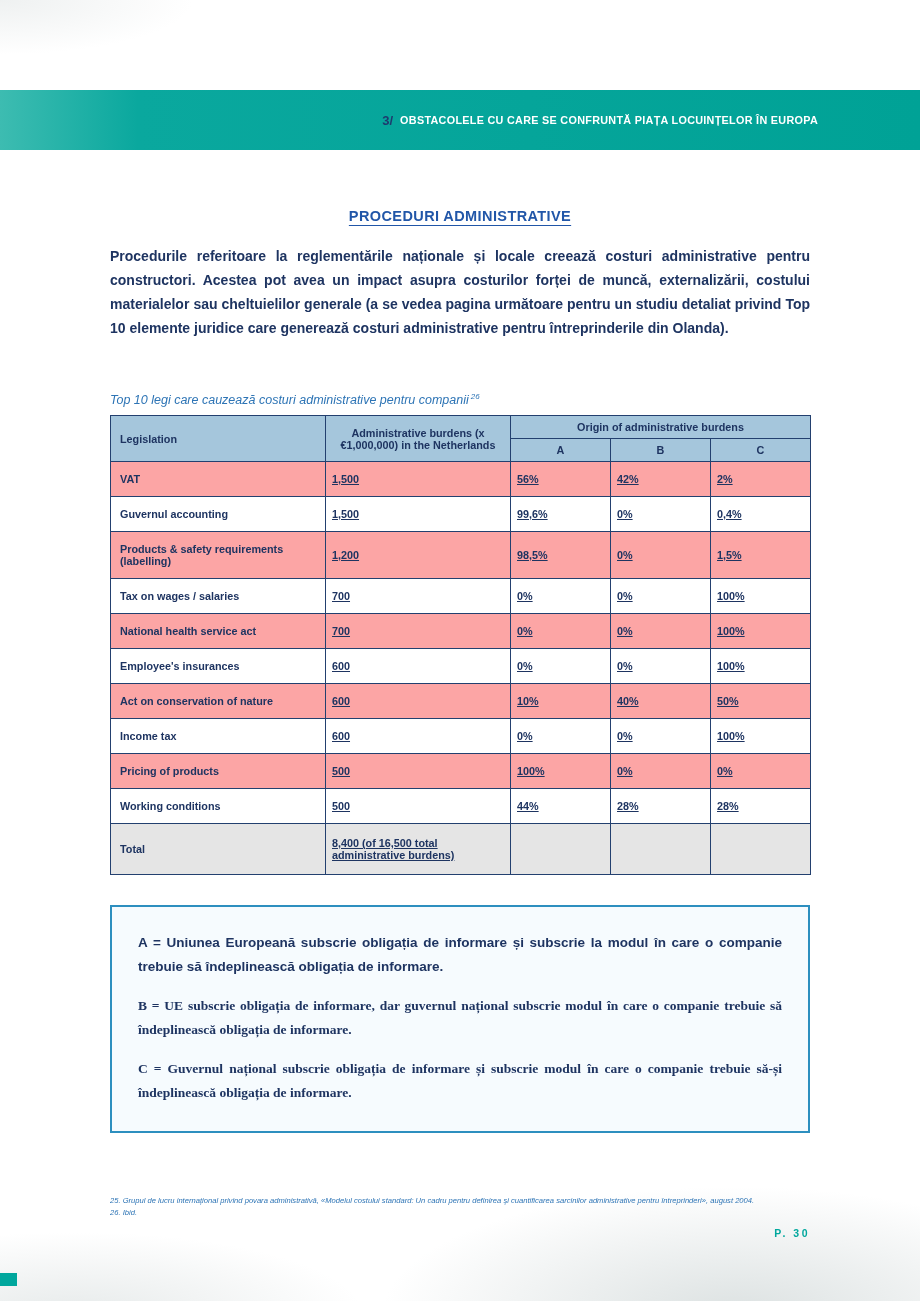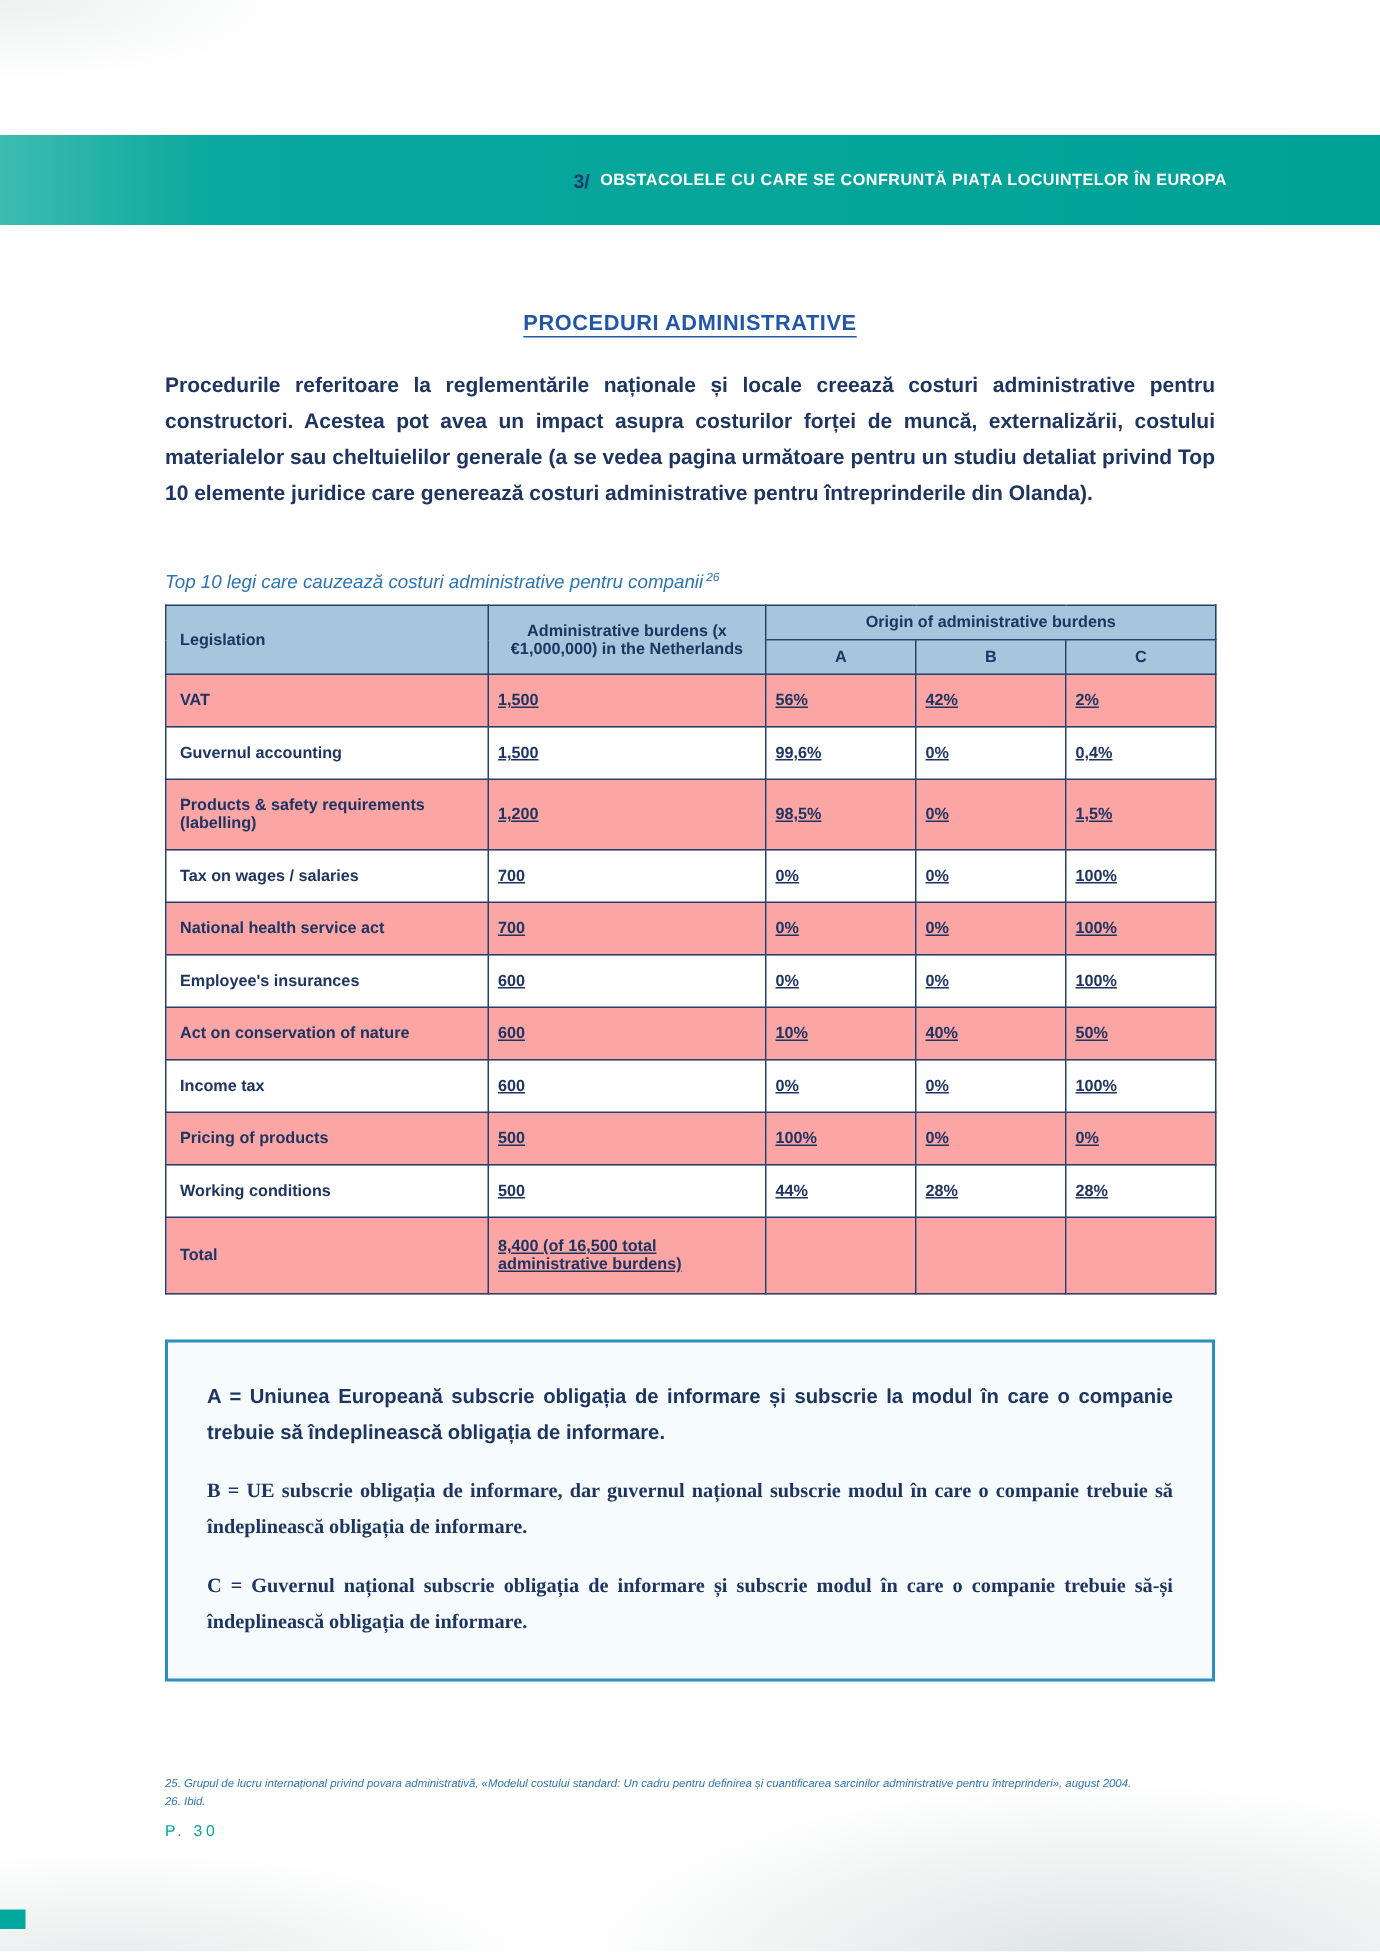--- a/index.html
+++ b/index.html
@@ -29,47 +29,47 @@
   .section-title {
     margin-top:58px; color:#2156a8; font-size:14.5px; font-weight:bold;
     letter-spacing:0.4px; text-decoration:underline; text-underline-offset:4px;text-align:center;
   }
 
   .intro {
     margin-top:20px; color:#1e3461; font-weight:bold; font-size:14px;
     line-height:24px; text-align:justify;
   }
 
-  .caption { margin-top:40px; color:#2d74b5; font-style:italic; font-size:12.5px; }
+  .caption { margin-top:52px; color:#2d74b5; font-style:italic; font-size:12.5px; }
   .caption sup { font-size:8px; margin-left:2px; }
 
   table { margin-top:8px; width:700px; border-collapse:collapse; table-layout:fixed; background:#fff; }
   th, td { border:1px solid #23406f; color:#1e3461; font-weight:bold; }
   th { background:#a5c6dc; font-size:10.8px; padding:5px 6px; text-align:center; vertical-align:middle; }
   th.col-leg { text-align:left; padding-left:9px; }
   td { font-size:10.8px; vertical-align:middle; }
   td.cell-leg { text-align:left; padding:11px 9px; }
   td.cell-num { padding:11px 6px;text-decoration:underline; }
   tr.alt td { background:#fca5a5; }
-  tr.total-row td { background:#fca5a5; padding-top:13px; padding-bottom:13px; }
+  tr.total-row td { background:#e5e5e5; padding-top:13px; padding-bottom:13px; }
 
   .legend-box {
     margin-top:30px; border:2px solid #2d8fbf; background:#f6fbfe;
     padding:24px 26px 26px 26px;
   }
   .legend-box p { color:#1e3461; font-weight:bold; font-size:13.5px; line-height:24px; text-align:justify; }
   .legend-box p + p { margin-top:15px;font-family:Liberation Serif, serif; }
 
   .footnotes { margin-top:62px; }
   .footnotes p { color:#2d74b5; font-style:italic; font-size:7.6px; line-height:1.5; white-space:nowrap; }
 
   .footer { margin-top:22px; display:flex; align-items:center; }
   .footer .brand { color:#1e3461; font-weight:bold; font-size:10px; letter-spacing:0.5px; white-space:nowrap; }
   .footer .rule { flex:1; height:2px; background:#2d74b5; margin-left:14px; }
-  .pagenum { margin-top:9px; text-align:left; color:#00a79d; font-weight:normal; font-size:10.5px; letter-spacing:2.5px; }
+  .pagenum { margin-top:9px; text-align:right; color:#00a79d; font-weight:bold; font-size:10.5px; letter-spacing:2.5px; }
 
   .corner-mark { position:absolute; left:0; bottom:15px; width:17px; height:13px; background:#00a79d; }
 </style>
 </head>
 <body>
 
 <div class="page">
 
   <div class="band">
     <span class="num">3/</span>

